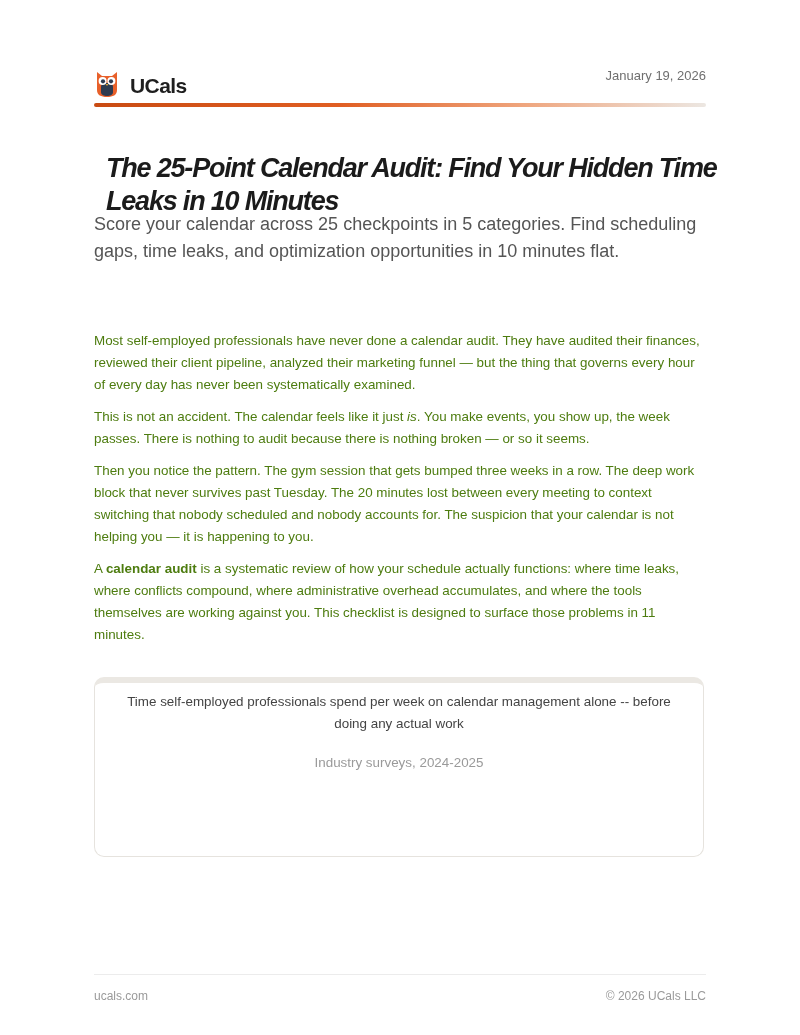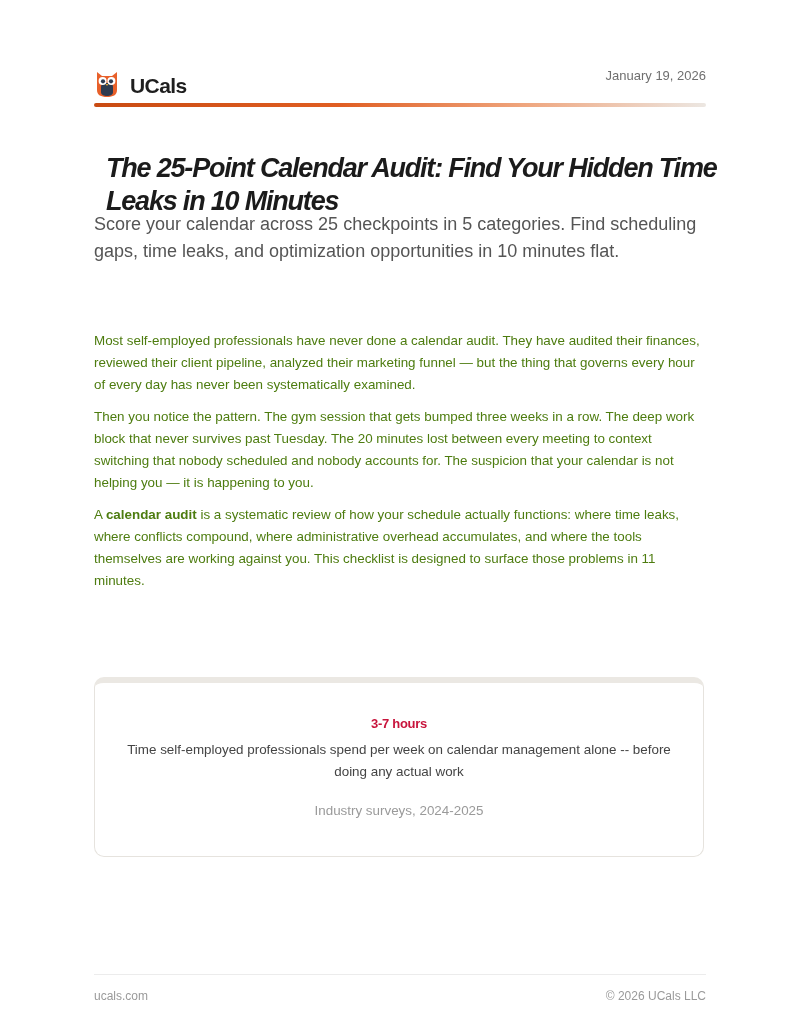--- a/index.html
+++ b/index.html
@@ -45,26 +45,26 @@
     <div class="date">January 19, 2026</div>
   </div>
 
   <div class="header-rule"></div>
 
   <h1 class="title">The 25-Point Calendar Audit: Find Your Hidden Time Leaks in 10 Minutes</h1>
   <p class="subtitle">Score your calendar across 25 checkpoints in 5 categories. Find scheduling gaps, time leaks, and optimization opportunities in 10 minutes flat.</p>
 
   <div class="body">
     <p>Most self-employed professionals have never done a calendar audit. They have audited their finances, reviewed their client pipeline, analyzed their marketing funnel — but the thing that governs every hour of every day has never been systematically examined.</p>
+    <p><span>This is not an accident. The calendar feels like it just </span><em>is</em><span>. You make events, you show up, the week passes. There is nothing to audit because there is nothing broken — or so it seems.</span></p>
     <p>Then you notice the pattern. The gym session that gets bumped three weeks in a row. The deep work block that never survives past Tuesday. The 20 minutes lost between every meeting to context switching that nobody scheduled and nobody accounts for. The suspicion that your calendar is not helping you — it is happening to you.</p>
     <p><span>A </span><strong>calendar audit</strong><span> is a systematic review of how your schedule actually functions: where time leaks, where conflicts compound, where administrative overhead accumulates, and where the tools themselves are working against you. This checklist is designed to surface those problems in 11 minutes.</span></p>
   </div>
 
   <div class="stat-card">
-    <div class="stat-value">3-7 hours</div>
     <div class="stat-desc">Time self-employed professionals spend per week on calendar management alone -- before doing any actual work</div>
     <div class="stat-source">Industry surveys, 2024-2025</div>
   </div>
 
   <div class="footer-rule"></div>
   <div class="footer-left">ucals.com</div>
   <div class="footer-right">© 2026 UCals LLC</div>
 
 </div>
 

